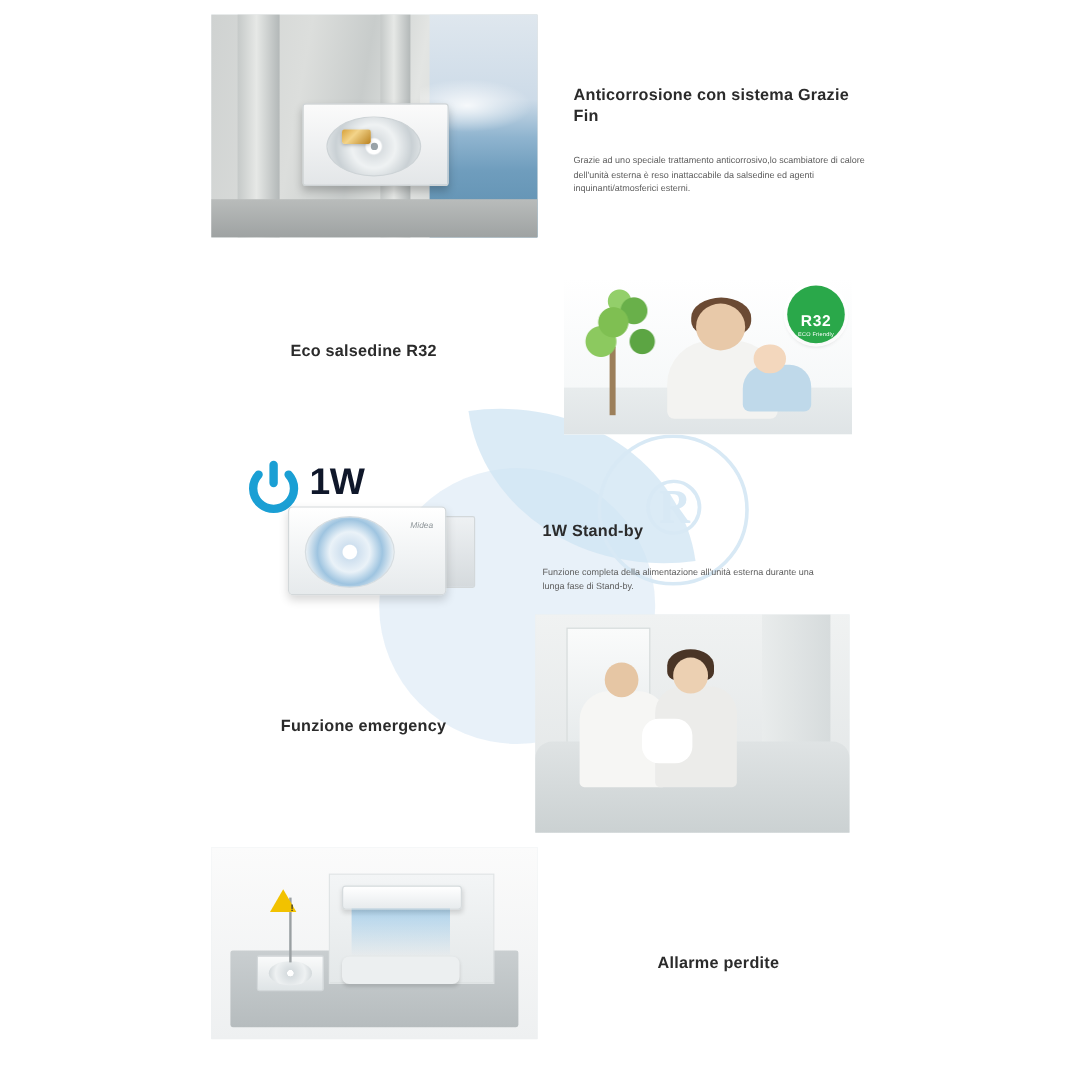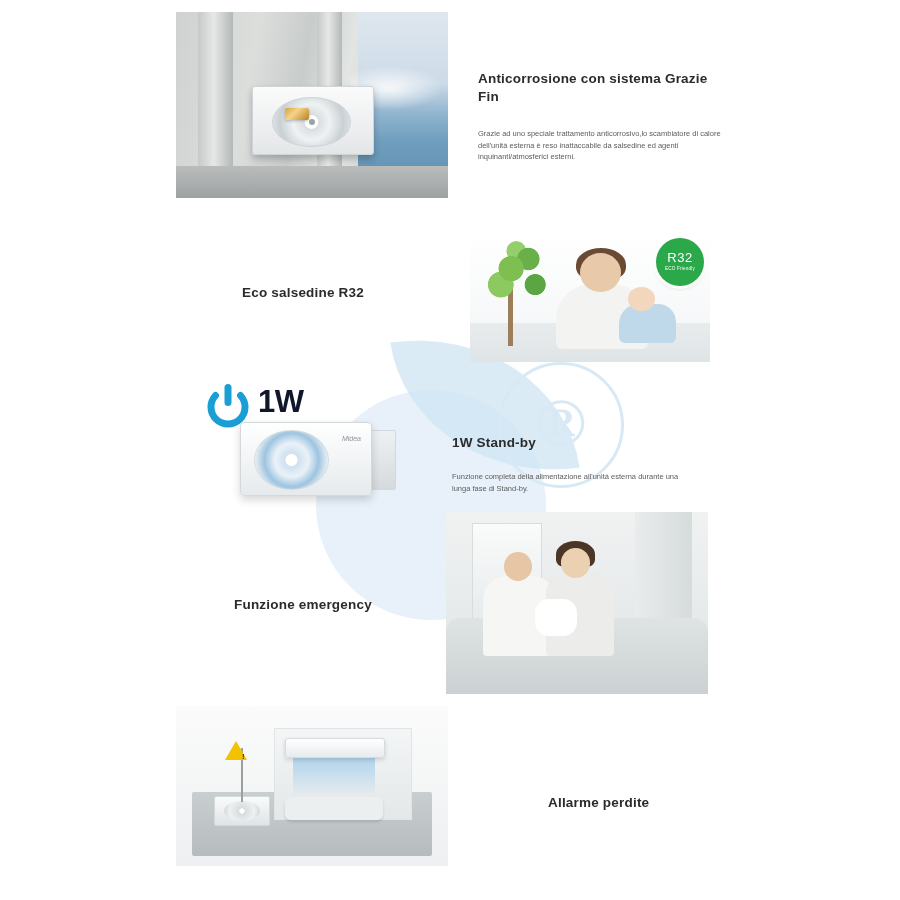--- a/index.html
+++ b/index.html
@@ -140,21 +140,21 @@
   .p2-mother-head { position:absolute; left:46%; top:16%; width:17%; height:30%; border-radius:50%; background:#e8c9a9; }
   .p2-mother-hair { position:absolute; left:44%; top:12%; width:21%; height:26%; border-radius:50% 50% 40% 40%; background:#6b4a33; }
   .p2-mother-body { position:absolute; left:36%; top:40%; width:38%; height:50%; border-radius:36px 36px 6px 6px; background:#f3f3f1; }
   .p2-baby-head { position:absolute; left:66%; top:42%; width:11%; height:19%; border-radius:50%; background:#f3d7bd; }
   .p2-baby-body { position:absolute; left:62%; top:55%; width:24%; height:30%; border-radius:20px 18px 6px 6px; background:#bfd9ea; }
   .r32-badge {
     position:absolute; right:6px; top:6px; width:48px; height:48px; border-radius:50%;
     background:#2aa84a; color:#fff; text-align:center;
     box-shadow: 0 0 0 3px rgba(255,255,255,.85), 0 2px 4px rgba(0,0,0,.2);
   }
-  .r32-badge .r32-main { display:block; font-size:13px; font-weight:normal; margin-top:12px; letter-spacing:.5px; }
+  .r32-badge .r32-main { display:block; font-size:13px; font-weight:bold; margin-top:22px; letter-spacing:.5px; }
   .r32-badge .r32-sub { display:block; font-size:4.6px; margin-top:1px; letter-spacing:.2px; }
 
   
   #photo-1w-unit { left: 196px; top: 372px; width: 220px; height: 140px; background: transparent; }
   .p3-power-icon {
     position:absolute; left:6px; top:10px; width:52px; height:52px;
   }
   .p3-1w-text {
     position:absolute; left:62px; top:12px;
     font-size: 31px; font-weight: bold; color:#0f172a; letter-spacing:-.5px;

